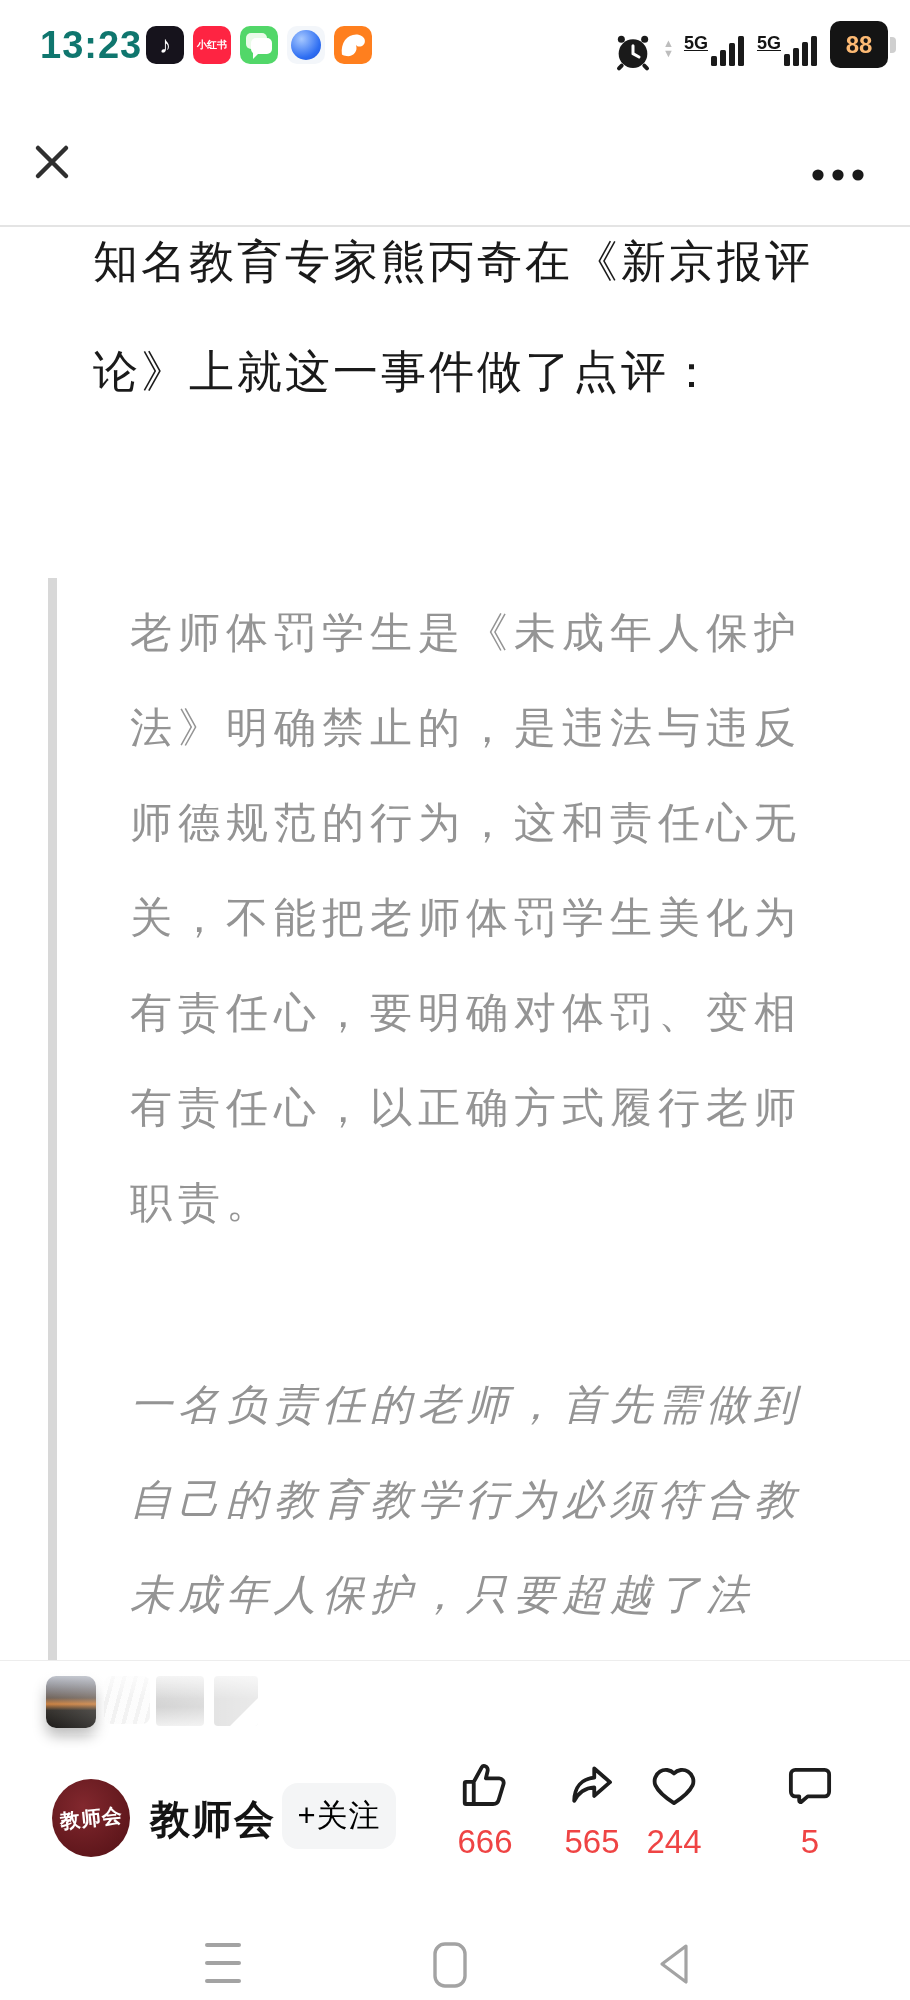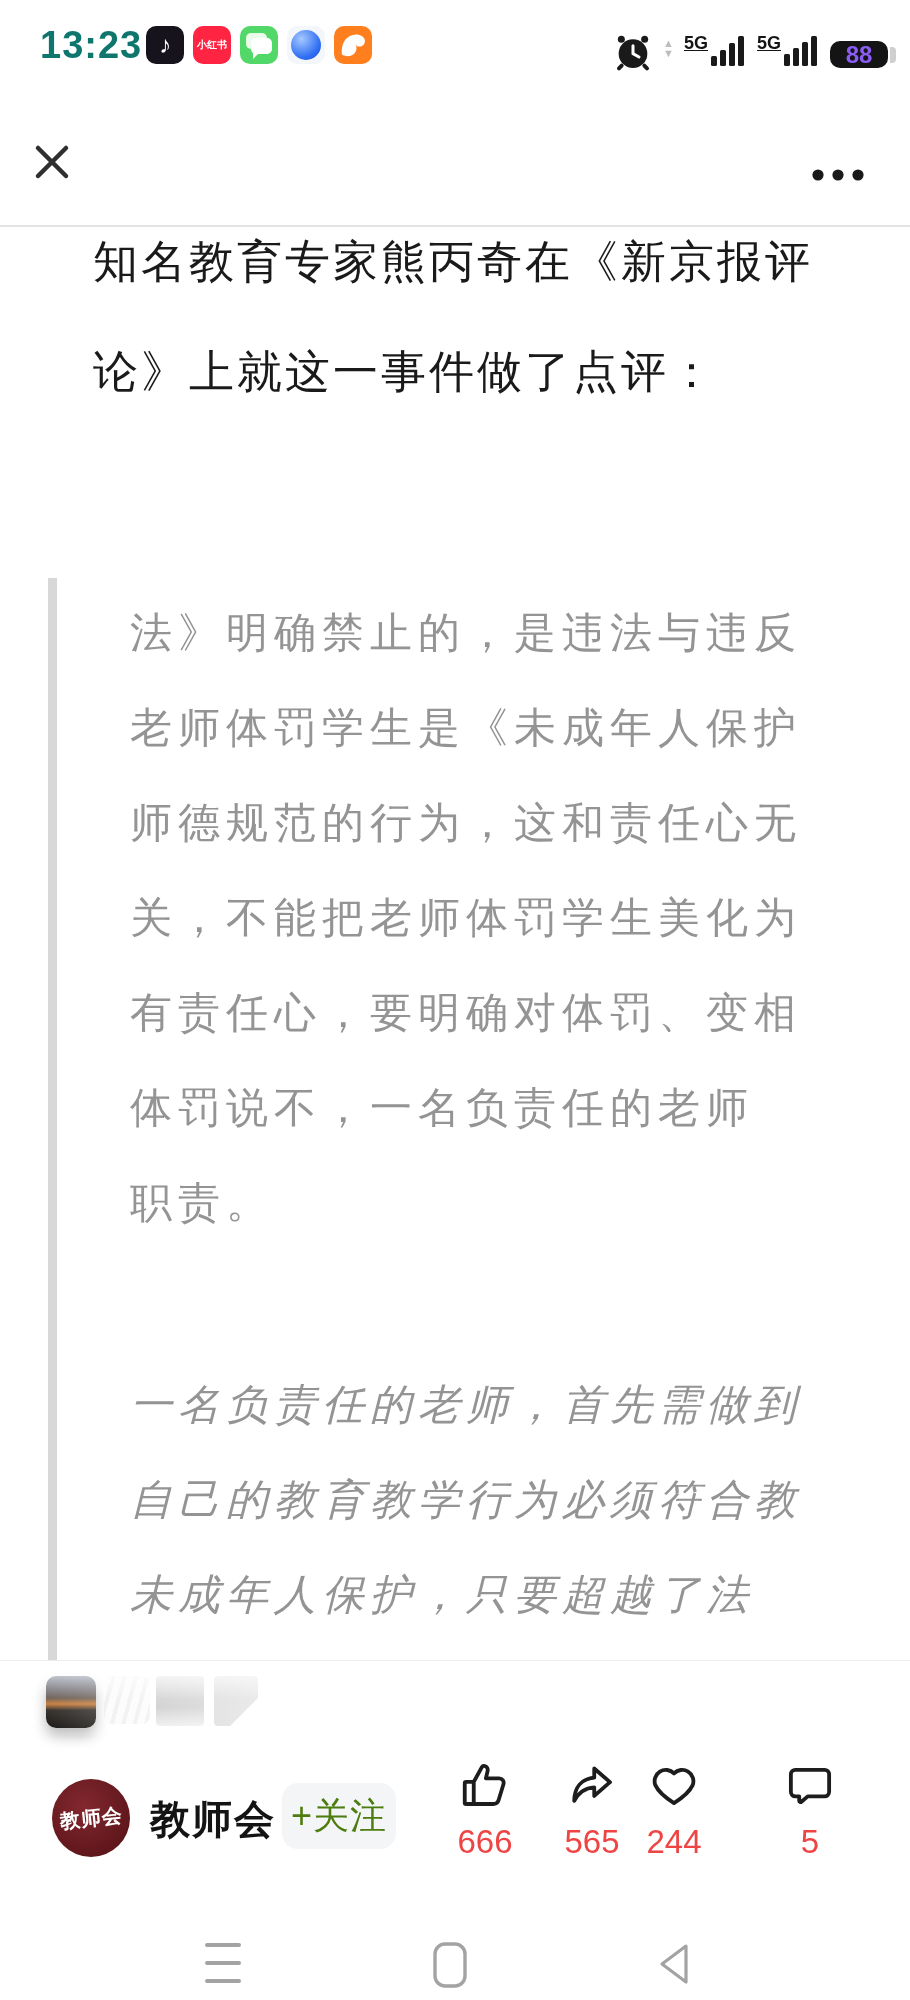--- a/index.html
+++ b/index.html
@@ -20,21 +20,21 @@
   .msg-b1::after{content:"";position:absolute;left:2px;bottom:-5px;border:5px solid transparent;border-top-color:#fff;border-left-color:#fff;}
   .ic-quark{background:#f3f6fa;}
   .quark-sphere{position:absolute;left:4px;top:4px;width:30px;height:30px;border-radius:50%;
     background:radial-gradient(circle at 35% 30%,#a6c8ff,#2e6ef2 65%,#1b4fd8);}
   .ic-uc{background:#ff7f1e;}
   .status-right{position:absolute;right:14px;top:20px;display:flex;align-items:flex-end;gap:10px;height:52px;}
   .updown{display:flex;flex-direction:column;font-size:11px;line-height:10px;color:#bdbdbd;margin-bottom:14px;}
   .net{display:flex;align-items:flex-end;gap:3px;margin-bottom:6px;}
   .net b{font-size:18px;color:#151515;letter-spacing:0;line-height:18px;margin-bottom:14px;text-decoration:underline;}
   .battery{display:flex;align-items:center;margin-bottom:4px;}
-  .battery-body{width:58px;height:27px;background:#141414;border-radius:10px;color:#8b5cf6;
+  .battery-body{width:58px;height:47px;background:#141414;border-radius:10px;color:#fdba74;
     font-size:24px;font-weight:700;display:flex;align-items:center;justify-content:center;letter-spacing:0;}
   .battery-nub{width:6px;height:16px;background:#cfcfcf;border-radius:0 4px 4px 0;margin-left:2px;}
 
   
   .navbar{position:absolute;top:120px;left:0;width:910px;height:105px;background:#fff;}
   .close-btn{position:absolute;left:28px;top:18px;width:48px;height:48px;cursor:pointer;}
   .more-btn{position:absolute;right:44px;top:40px;width:56px;height:30px;cursor:pointer;}
   .header-divider{position:absolute;top:225px;left:0;width:910px;height:2px;background:#e4e4e4;}
 
   
@@ -62,21 +62,21 @@
     border-right-color:#fff;border-bottom-color:#fff;}
   .thumb-fade{position:absolute;left:40px;top:8px;width:240px;height:66px;pointer-events:none;
     background:linear-gradient(90deg,rgba(255,255,255,0) 0%,rgba(255,255,255,.25) 40%,rgba(255,255,255,.65) 100%),
                linear-gradient(180deg,rgba(255,255,255,.85) 0%,rgba(255,255,255,0) 45%);}
 
   .avatar{position:absolute;left:52px;top:118px;width:78px;height:78px;border-radius:50%;
     background:radial-gradient(circle at 40% 35%,#82282e,#5e161b 75%);display:flex;align-items:center;justify-content:center;}
   .avatar span{color:#fff;font-size:20px;font-weight:700;letter-spacing:1px;transform:rotate(-6deg);}
   .author-name{position:absolute;left:150px;top:131px;font-size:40px;font-weight:600;color:#141414;letter-spacing:2px;}
   .follow-btn{position:absolute;left:282px;top:122px;width:114px;height:66px;border-radius:16px;background:#f4f5f6;
-    font-size:36px;color:#4d7c0f;display:flex;align-items:center;justify-content:center;letter-spacing:1px;cursor:pointer;}
+    font-size:31px;color:#000000;display:flex;align-items:center;justify-content:center;letter-spacing:1px;cursor:pointer;}
 
   .action{position:absolute;top:98px;width:104px;text-align:center;cursor:pointer;}
   .action svg{display:block;margin:0 auto;}
   .action .count{font-size:33px;color:#ef4444;margin-top:10px;letter-spacing:0;}
   .a-like{left:433px;} .a-share{left:540px;} .a-fav{left:622px;} .a-comment{left:758px;}
 
   
   .androidnav-btn{position:absolute;cursor:pointer;}
   .nav-menu{left:205px;top:1941px;}
   .nav-home{left:433px;top:1942px;}
@@ -165,26 +165,26 @@
   <div class="header-divider"></div>
 
   <div class="para1">
     <div>知名教育专家熊丙奇在《新京报评</div>
     <div>论》上就这一事件做了点评：</div>
   </div>
 
   <div class="quote-border"></div>
 
   <div class="quote q1">
+    <div>老师体罚学生是《未成年人保护</div>
     <div>法》明确禁止的，是违法与违反</div>
-    <div>老师体罚学生是《未成年人保护</div>
     <div>师德规范的行为，这和责任心无</div>
     <div>关，不能把老师体罚学生美化为</div>
     <div>有责任心，要明确对体罚、变相</div>
-    <div>体罚说不，一名负责任的老师</div>
+    <div>有责任心，以正确方式履行老师</div>
     <div>职责。</div>
   </div>
 
   <div class="quote q2">
     <div>一名负责任的老师，首先需做到</div>
     <div>自己的教育教学行为必须符合教</div>
     <div>未成年人保护，只要超越了法</div>
   </div>
 
   <div class="bottom-panel">

